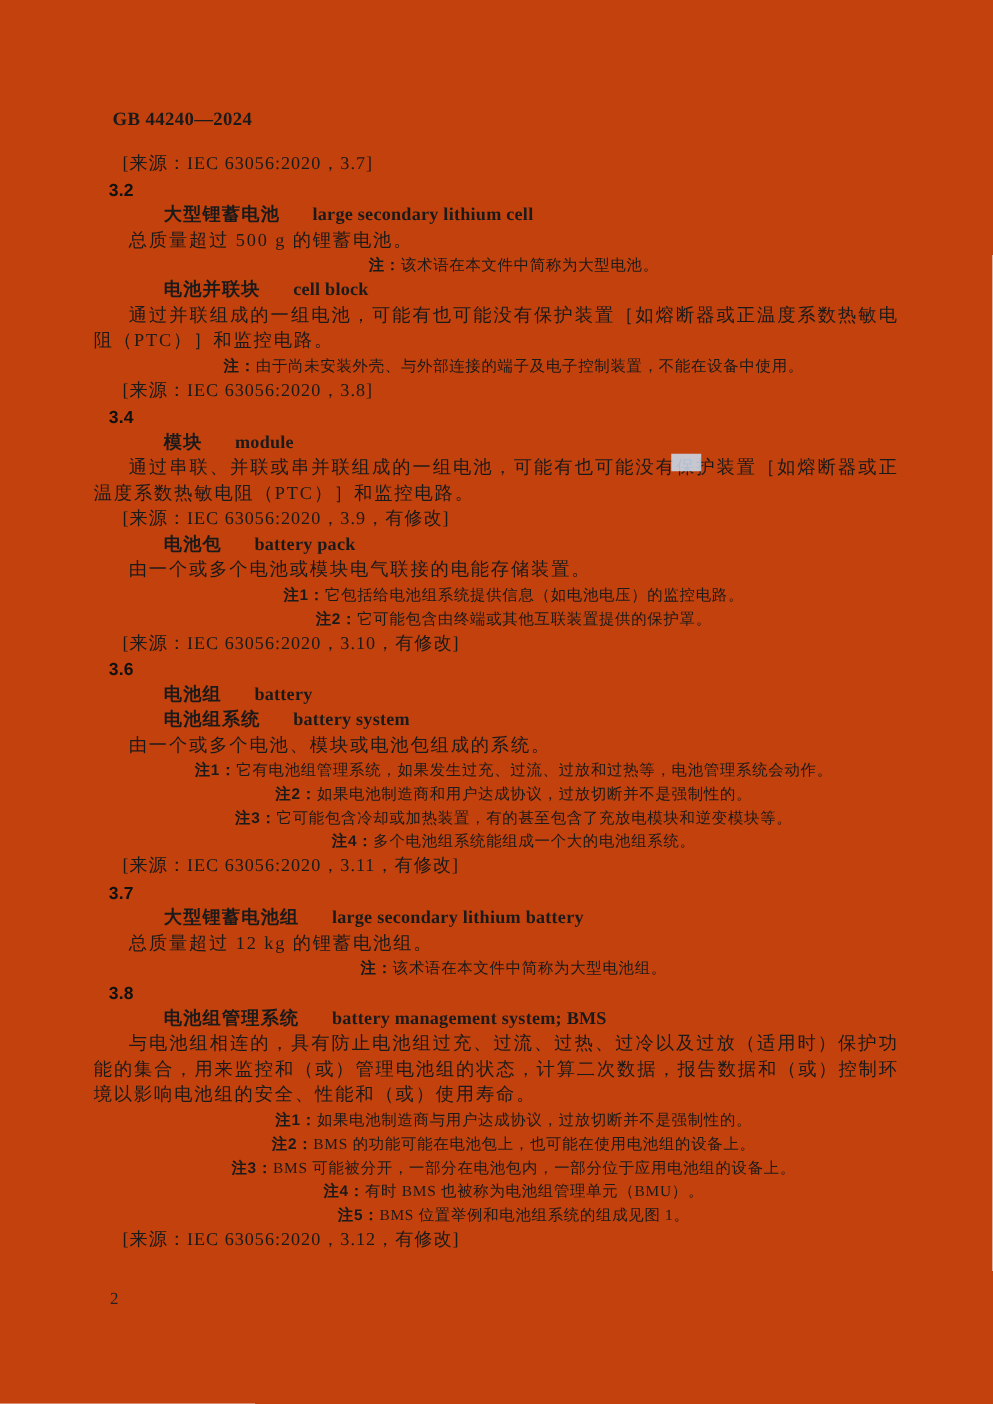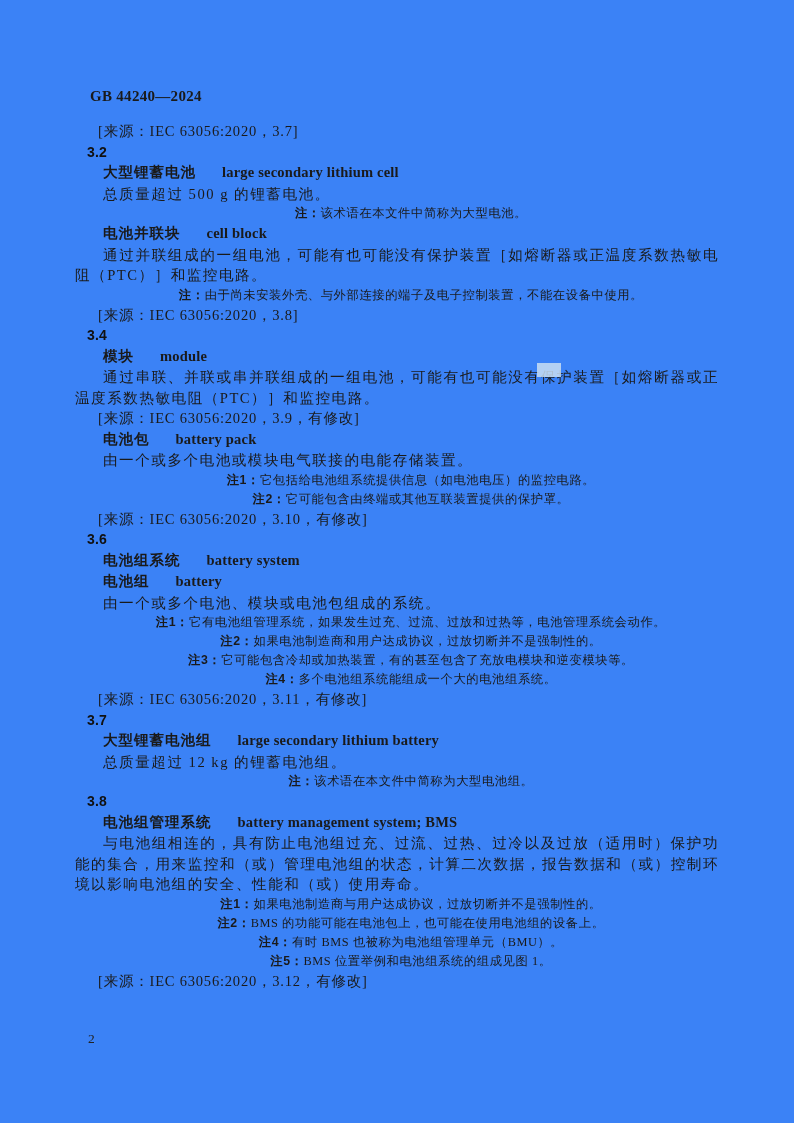--- a/index.html
+++ b/index.html
@@ -11,21 +11,21 @@
     width: 794px;
     height: 1123px;
     position: relative;
     overflow: hidden;
     font-family: "Liberation Serif", "DejaVu Serif", serif;
     color: #1a1a1a;
   }
   .page {
     position: absolute;
     inset: 0;
-    background: #3b82f6;
+    background: #c2410c;
   }
   .doc-header {
     position: absolute;
     top: 88px;
     left: 90px;
     font-size: 15px;
     font-weight: 700;
     letter-spacing: 0.3px;
     font-family: "Liberation Serif", "DejaVu Serif", serif;
   }
@@ -50,23 +50,24 @@
     color: #111111;
     margin-left: 12px;
   }
   .term-line {
     padding-left: 28px;
     font-size: 14.5px;
     line-height: 20.5px;
     font-weight: 700;
   }
   .term-zh {
-    font-family: Liberation Mono, monospace;
+    font-family: Liberation Serif, serif;
     margin-right: 26px;
     letter-spacing: 1px;
+    margin-left: 28px;
   }
   .term-en {
     font-family: "Liberation Serif", "DejaVu Serif", serif;
     letter-spacing: 0.2px;
   }
   .body-par {
     font-size: 14.6px;
     line-height: 20.5px;
     text-indent: 28px;
     text-align: justify;
@@ -132,41 +133,42 @@
         </section>
         <section class="sec">
           <div class="term-line"><span class="term-zh">电池包</span><span class="term-en">battery pack</span></div>
           <p class="body-par">由一个或多个电池或模块电气联接的电能存储装置。</p>
           <div class="note-line"><span class="note-label">注1：</span><span class="note-text">它包括给电池组系统提供信息（如电池电压）的监控电路。</span></div>
           <div class="note-line"><span class="note-label">注2：</span><span class="note-text">它可能包含由终端或其他互联装置提供的保护罩。</span></div>
           <div class="src-line">[来源：IEC 63056:2020，3.10，有修改]</div>
         </section>
         <section class="sec">
           <div class="num">3.6</div>
+          <div class="term-line"><span class="term-zh">电池组</span><span class="term-en">battery</span></div>
           <div class="term-line"><span class="term-zh">电池组系统</span><span class="term-en">battery system</span></div>
-          <div class="term-line"><span class="term-zh">电池组</span><span class="term-en">battery</span></div>
           <p class="body-par">由一个或多个电池、模块或电池包组成的系统。</p>
           <div class="note-line"><span class="note-label">注1：</span><span class="note-text">它有电池组管理系统，如果发生过充、过流、过放和过热等，电池管理系统会动作。</span></div>
           <div class="note-line"><span class="note-label">注2：</span><span class="note-text">如果电池制造商和用户达成协议，过放切断并不是强制性的。</span></div>
           <div class="note-line"><span class="note-label">注3：</span><span class="note-text">它可能包含冷却或加热装置，有的甚至包含了充放电模块和逆变模块等。</span></div>
           <div class="note-line"><span class="note-label">注4：</span><span class="note-text">多个电池组系统能组成一个大的电池组系统。</span></div>
           <div class="src-line">[来源：IEC 63056:2020，3.11，有修改]</div>
         </section>
         <section class="sec">
           <div class="num">3.7</div>
           <div class="term-line"><span class="term-zh">大型锂蓄电池组</span><span class="term-en">large secondary lithium battery</span></div>
           <p class="body-par">总质量超过 12 kg 的锂蓄电池组。</p>
           <div class="note-line"><span class="note-label">注：</span><span class="note-text">该术语在本文件中简称为大型电池组。</span></div>
         </section>
         <section class="sec">
           <div class="num">3.8</div>
           <div class="term-line"><span class="term-zh">电池组管理系统</span><span class="term-en">battery management system; BMS</span></div>
           <p class="body-par">与电池组相连的，具有防止电池组过充、过流、过热、过冷以及过放（适用时）保护功能的集合，用来监控和（或）管理电池组的状态，计算二次数据，报告数据和（或）控制环境以影响电池组的安全、性能和（或）使用寿命。</p>
           <div class="note-line"><span class="note-label">注1：</span><span class="note-text">如果电池制造商与用户达成协议，过放切断并不是强制性的。</span></div>
           <div class="note-line"><span class="note-label">注2：</span><span class="note-text">BMS 的功能可能在电池包上，也可能在使用电池组的设备上。</span></div>
+          <div class="note-line"><span class="note-label">注3：</span><span class="note-text">BMS 可能被分开，一部分在电池包内，一部分位于应用电池组的设备上。</span></div>
           <div class="note-line"><span class="note-label">注4：</span><span class="note-text">有时 BMS 也被称为电池组管理单元（BMU）。</span></div>
           <div class="note-line"><span class="note-label">注5：</span><span class="note-text">BMS 位置举例和电池组系统的组成见图 1。</span></div>
           <div class="src-line">[来源：IEC 63056:2020，3.12，有修改]</div>
         </section>
       </div>
   </div>
 
   <div class="text-highlight"></div>
 
   <div class="page-number">2</div>

